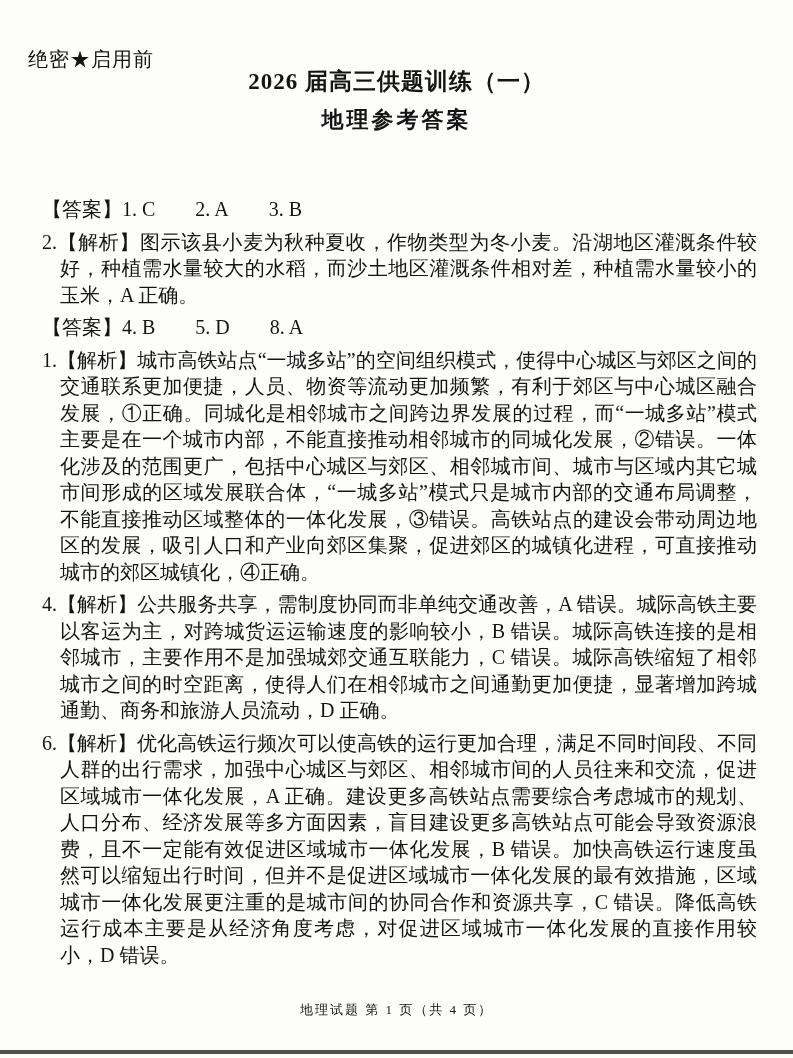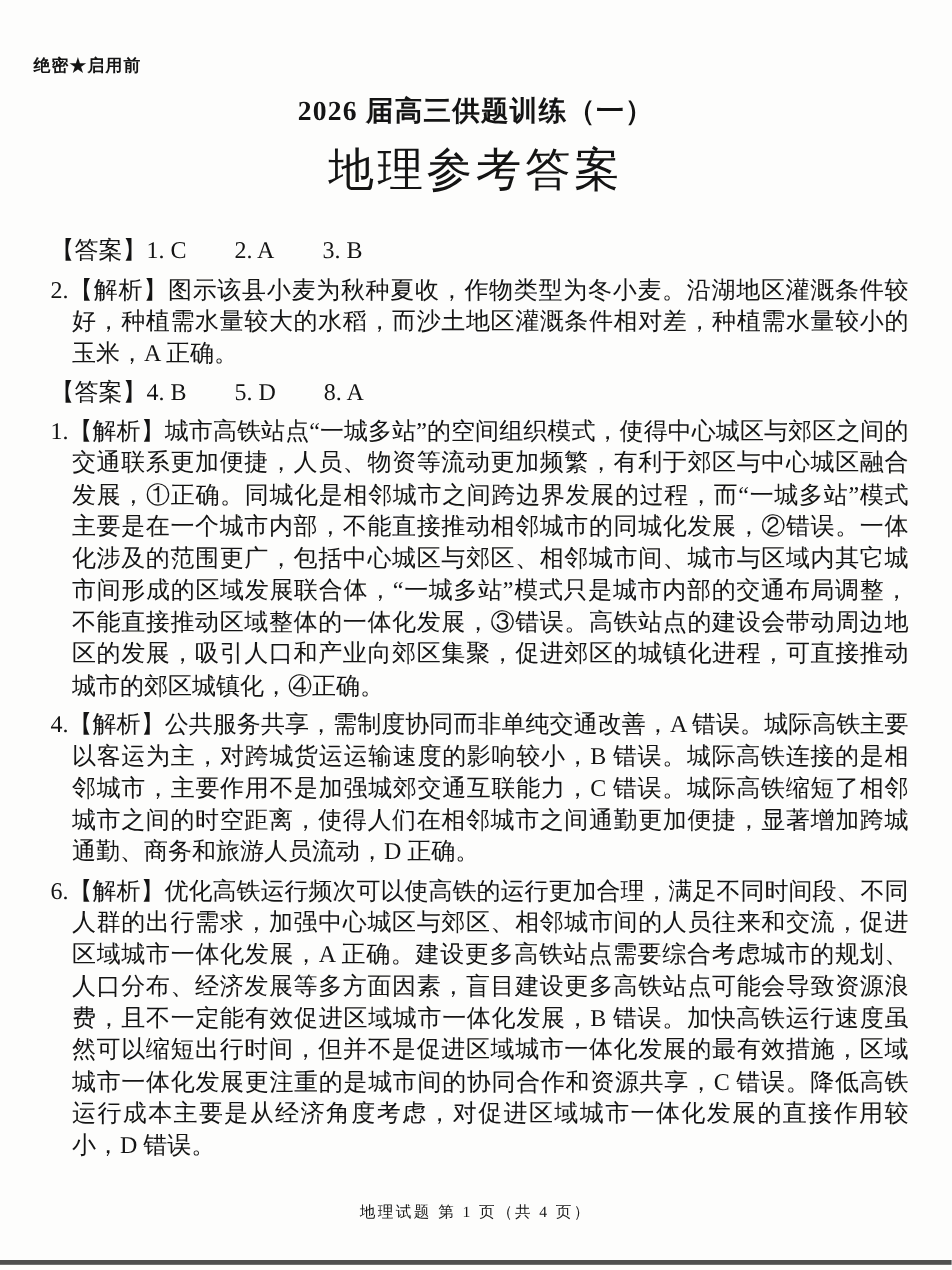--- a/index.html
+++ b/index.html
@@ -9,38 +9,38 @@
   }
   body {
     font-family: "Liberation Serif", "DejaVu Serif", serif;
     color: #141414;
     position: relative;
     overflow: hidden;
   }
   .security {
     position: absolute;
     top: 46px; left: 28px;
-    font-size: 14px;
-    font-weight: bold;
+    font-size: 20px;
+    font-weight: normal;
     letter-spacing: 1px;
     text-align: right;
   }
   .title-block {
     position: absolute;
-    top: 77px; left: 0; right: 0;
+    top: 66px; left: 0; right: 0;
     text-align: center;
   }
   .exam-title {
     font-size: 23px;
     font-weight: bold;
     letter-spacing: 1px;
   }
   .answer-subtitle {
-    font-size: 38px;
-    font-weight: normal;
+    font-size: 22px;
+    font-weight: bold;
     margin-top: 8px;
     letter-spacing: 3px;
   }
   .content {
     position: absolute;
     top: 190px; left: 42px; right: 36px;
     font-size: 20px;
   }
   .answer-row {
     line-height: 26.5px;

